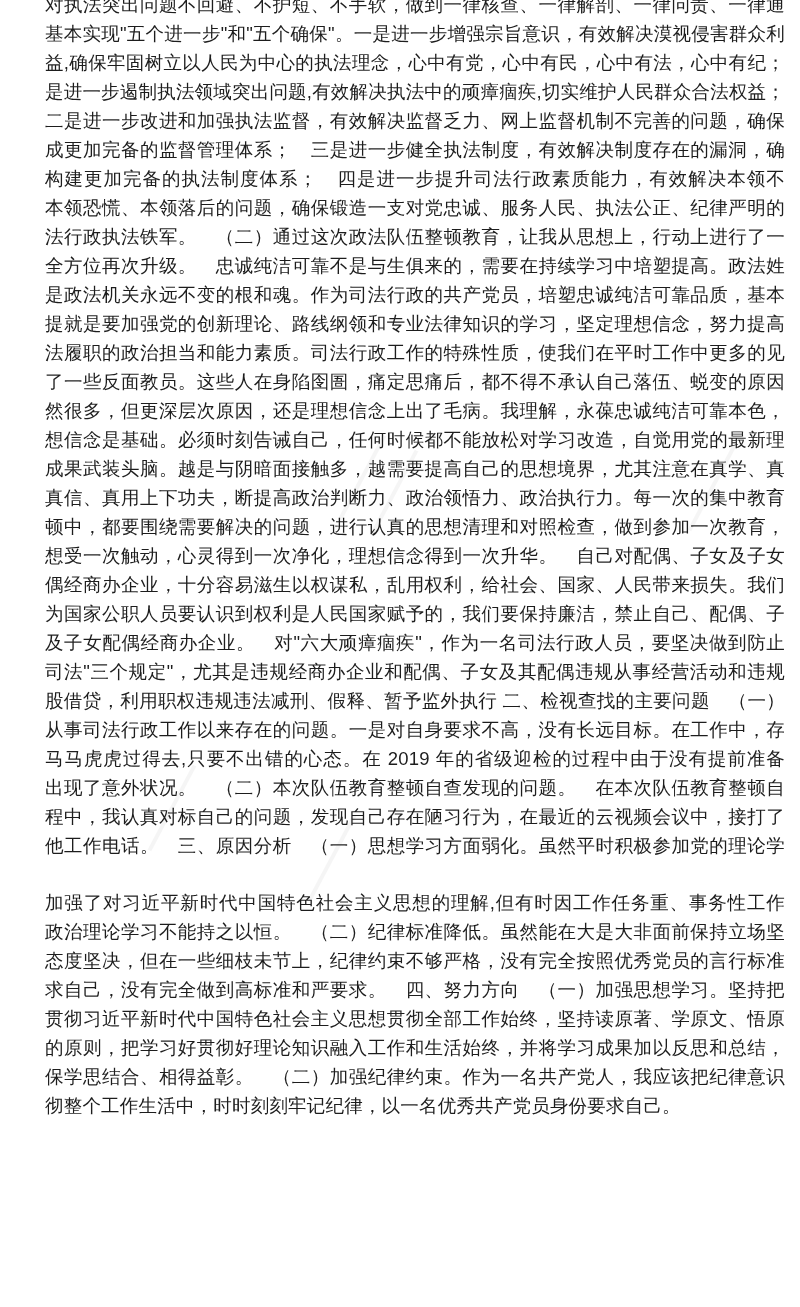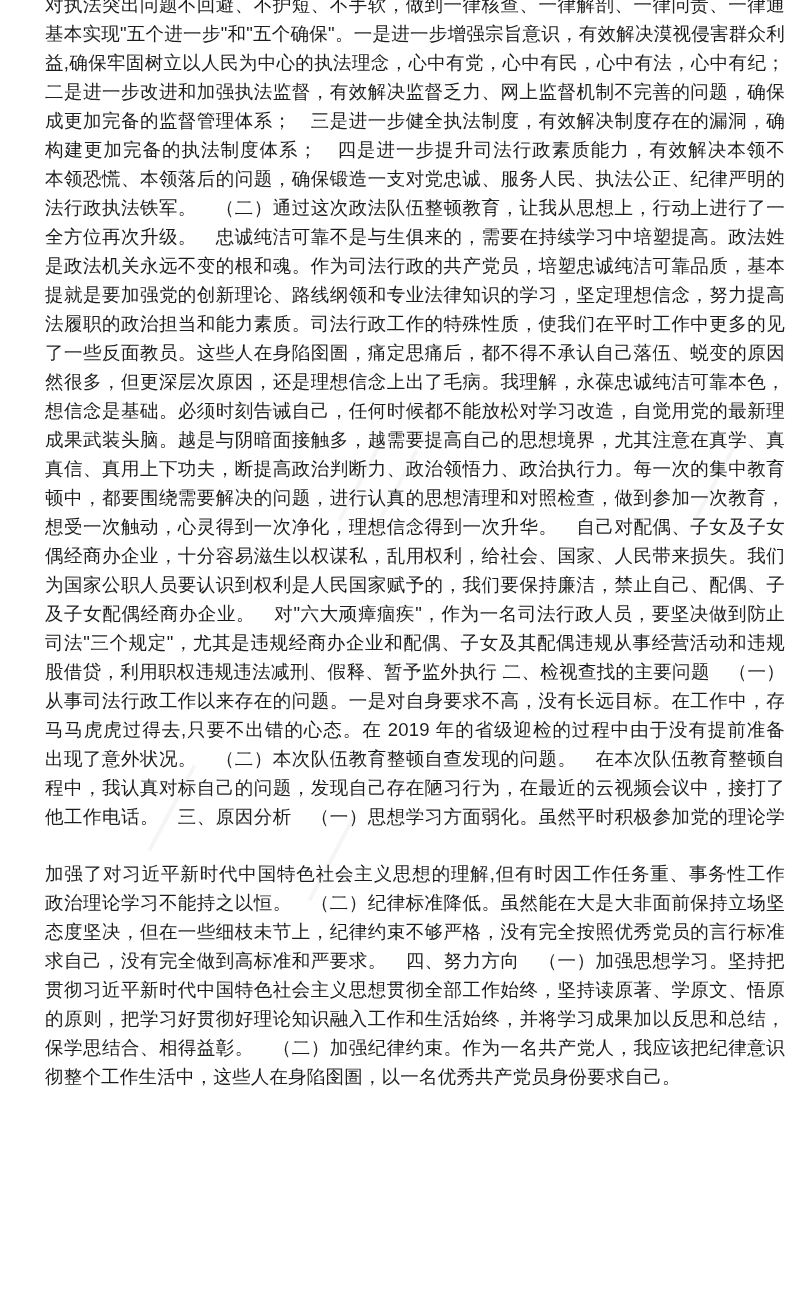--- a/index.html
+++ b/index.html
@@ -59,20 +59,21 @@
 <div class="wm wm3"></div>
 <div class="wm wm4"></div>
 <div class="wm wm5"></div>
 
 <div class="doc" style="color: rgb(29, 29, 29);">
   <div class="para para-1">
 
   <div class="line">对执法突出问题不回避、不护短、不手软，做到一律核查、一律解剖、一律问责、一律通报，</div>
       <div class="line">基本实现"五个进一步"和"五个确保"。一是进一步增强宗旨意识，有效解决漠视侵害群众利</div>
       <div class="line">益,确保牢固树立以人民为中心的执法理念，心中有党，心中有民，心中有法，心中有纪；　一</div>
+      <div class="line">是进一步遏制执法领域突出问题,有效解决执法中的顽瘴痼疾,切实维护人民群众合法权益；</div>
       <div class="line">二是进一步改进和加强执法监督，有效解决监督乏力、网上监督机制不完善的问题，确保形</div>
       <div class="line">成更加完备的监督管理体系；　三是进一步健全执法制度，有效解决制度存在的漏洞，确保</div>
       <div class="line">构建更加完备的执法制度体系；　四是进一步提升司法行政素质能力，有效解决本领不够、</div>
       <div class="line">本领恐慌、本领落后的问题，确保锻造一支对党忠诚、服务人民、执法公正、纪律严明的司</div>
       <div class="line">法行政执法铁军。　（二）通过这次政法队伍整顿教育，让我从思想上，行动上进行了一次</div>
       <div class="line">全方位再次升级。　忠诚纯洁可靠不是与生俱来的，需要在持续学习中培塑提高。政法姓党</div>
       <div class="line">是政法机关永远不变的根和魂。作为司法行政的共产党员，培塑忠诚纯洁可靠品质，基本前</div>
       <div class="line">提就是要加强党的创新理论、路线纲领和专业法律知识的学习，坚定理想信念，努力提高依</div>
       <div class="line">法履职的政治担当和能力素质。司法行政工作的特殊性质，使我们在平时工作中更多的见证</div>
       <div class="line">了一些反面教员。这些人在身陷囹圄，痛定思痛后，都不得不承认自己落伍、蜕变的原因虽</div>
@@ -95,15 +96,15 @@
     </div>
   <div class="para para-2">
 
   <div class="line">加强了对习近平新时代中国特色社会主义思想的理解,但有时因工作任务重、事务性工作多，</div>
       <div class="line">政治理论学习不能持之以恒。　（二）纪律标准降低。虽然能在大是大非面前保持立场坚定、</div>
       <div class="line">态度坚决，但在一些细枝未节上，纪律约束不够严格，没有完全按照优秀党员的言行标准要</div>
       <div class="line">求自己，没有完全做到高标准和严要求。　四、努力方向　（一）加强思想学习。坚持把学习</div>
       <div class="line">贯彻习近平新时代中国特色社会主义思想贯彻全部工作始终，坚持读原著、学原文、悟原理</div>
       <div class="line">的原则，把学习好贯彻好理论知识融入工作和生活始终，并将学习成果加以反思和总结，确</div>
       <div class="line">保学思结合、相得益彰。　（二）加强纪律约束。作为一名共产党人，我应该把纪律意识贯</div>
-      <div class="line">彻整个工作生活中，这些人在身陷囹圄，以一名优秀共产党员身份要求自己。</div>
+      <div class="line">彻整个工作生活中，时时刻刻牢记纪律，以一名优秀共产党员身份要求自己。</div>
     </div>
 </div>
 
 </body></html>

